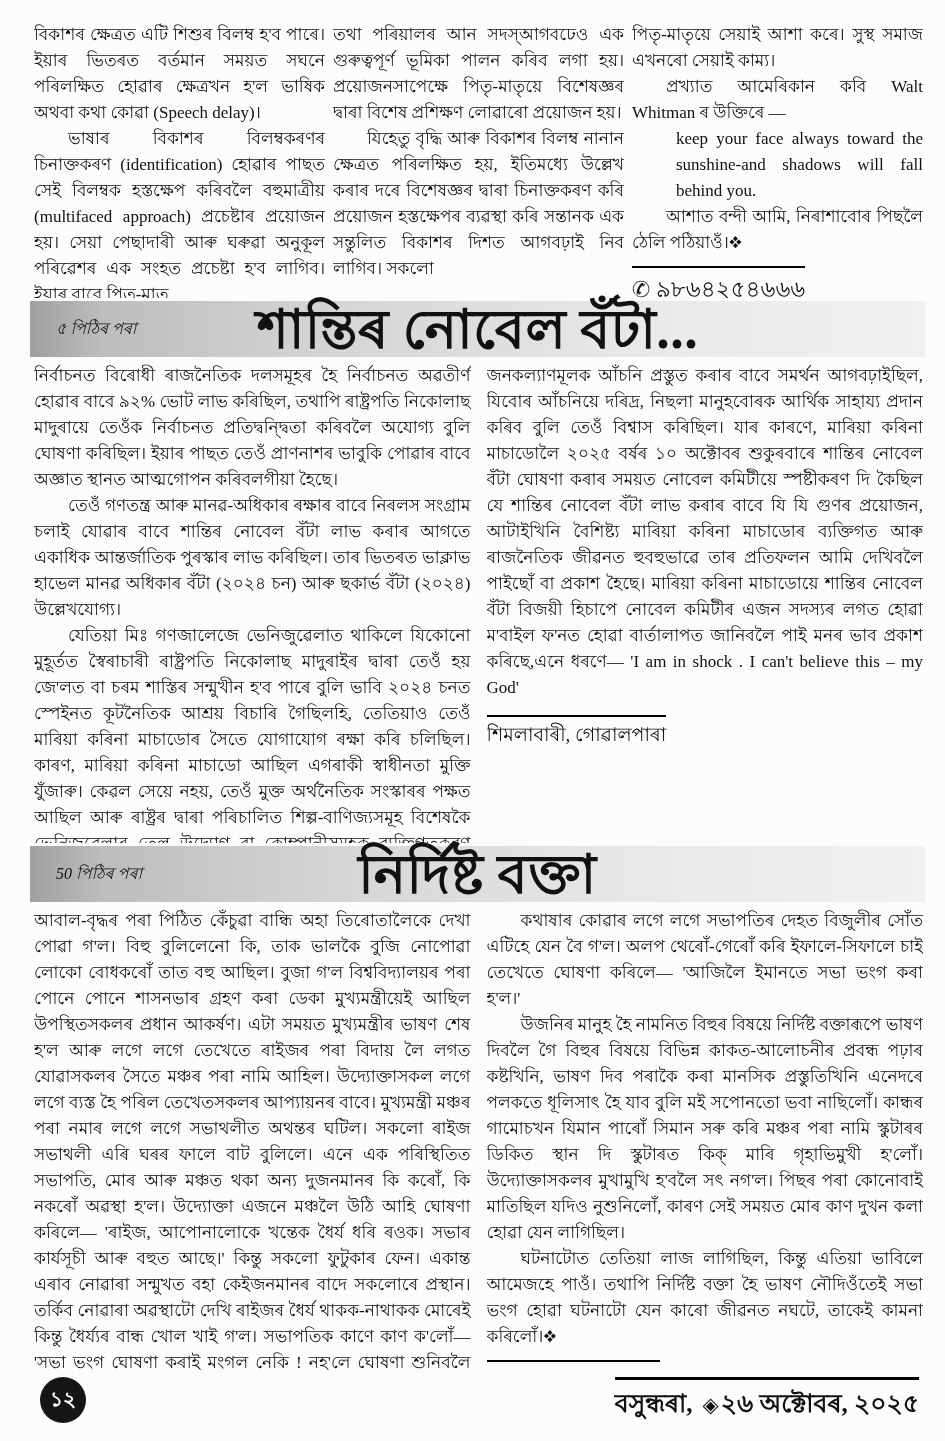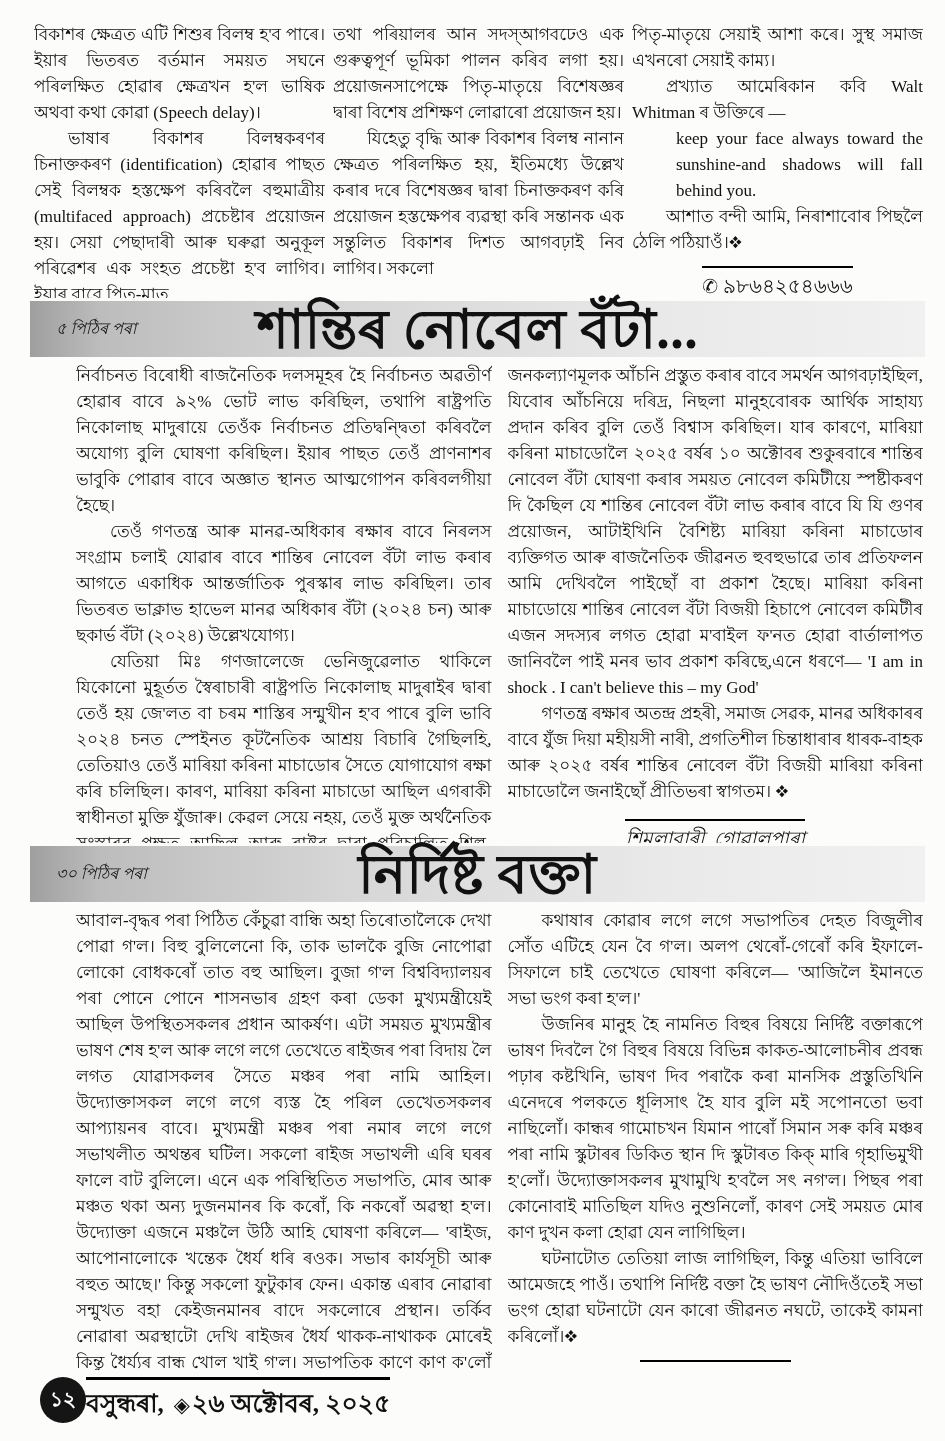--- a/index.html
+++ b/index.html
@@ -33,22 +33,22 @@
   }
   .top-strip .col{flex:1 1 0;}
   .en-quote{
     margin:0 0 0 44px !important;
     font-size:18px;line-height:27px;
     text-align:left;
     font-family:"Liberation Serif",serif;
   }
   .phone-line{
     margin-top:10px;
-    text-align:center;
-    font-size:20px;
+    text-align:left;
+    font-size:23px;
   }
   .phone-rule{
     display:inline-block;
     border-top:2.5px solid #000;
     padding-top:3px;
     white-space:nowrap;
   }
   
   .head-bar{
     flex:0 0 auto;
@@ -68,42 +68,40 @@
   .headline{
     font-weight:bold;
     font-size:54px;
     line-height:1;
     letter-spacing:.5px;
   }
   
   .article{
     display:flex;gap:16px;
     flex:0 0 auto;
-    margin-left:42px;
   }
   .article .col{flex:1 1 0;}
   .article-1{height:480px;}
   .article-2{height:462px;}
   .signature{
     margin-top:14px;
-    text-align:center;
-    font-style:italic;
+    text-align:left;
     font-size:19px;
   }
   .sig-rule{
     display:inline-block;
     border-top:2.5px solid #000;
     padding-top:3px;
     white-space:nowrap;
   }
   
   .footer{
     margin-top:auto;
     flex:0 0 auto;
-    display:flex;align-items:flex-start;
+    display:flex;align-items:flex-start;justify-content:space-between;
     padding:6px 4px 0 6px;
   }
   .page-circle{
     width:46px;height:46px;border-radius:50%;
     background:#151515;color:#fff;
     display:flex;align-items:center;justify-content:center;
     font-size:20px;font-weight:bold;
   }
   .masthead{
     border-top:3.5px solid #000;
@@ -148,30 +146,29 @@
   </div>
 
   <div class="article article-1">
     <div class="col">
       <p>নিৰ্বাচনত বিৰোধী ৰাজনৈতিক দলসমূহৰ হৈ নিৰ্বাচনত অৱতীৰ্ণ হোৱাৰ বাবে ৯২% ভোট লাভ কৰিছিল, তথাপি ৰাষ্ট্ৰপতি নিকোলাছ মাদুৰায়ে তেওঁক নিৰ্বাচনত প্ৰতিদ্বন্দ্বিতা কৰিবলৈ অযোগ্য বুলি ঘোষণা কৰিছিল। ইয়াৰ পাছত তেওঁ প্ৰাণনাশৰ ভাবুকি পোৱাৰ বাবে অজ্ঞাত স্থানত আত্মগোপন কৰিবলগীয়া হৈছে।</p>
       <p class="indent">তেওঁ গণতন্ত্ৰ আৰু মানৱ-অধিকাৰ ৰক্ষাৰ বাবে নিৰলস সংগ্ৰাম চলাই যোৱাৰ বাবে শান্তিৰ নোবেল বঁটা লাভ কৰাৰ আগতে একাধিক আন্তৰ্জাতিক পুৰস্কাৰ লাভ কৰিছিল। তাৰ ভিতৰত ভাক্লাভ হাভেল মানৱ অধিকাৰ বঁটা (২০২৪ চন) আৰু ছকাৰ্ভ বঁটা (২০২৪) উল্লেখযোগ্য।</p>
       <p class="indent">যেতিয়া মিঃ গণজালেজে ভেনিজুৱেলাত থাকিলে যিকোনো মুহূৰ্তত স্বৈৰাচাৰী ৰাষ্ট্ৰপতি নিকোলাছ মাদুৰাইৰ দ্বাৰা তেওঁ হয় জে'লত বা চৰম শাস্তিৰ সন্মুখীন হ'ব পাৰে বুলি ভাবি ২০২৪ চনত স্পেইনত কূটনৈতিক আশ্ৰয় বিচাৰি গৈছিলহি, তেতিয়াও তেওঁ মাৰিয়া কৰিনা মাচাডোৰ সৈতে যোগাযোগ ৰক্ষা কৰি চলিছিল। কাৰণ, মাৰিয়া কৰিনা মাচাডো আছিল এগৰাকী স্বাধীনতা মুক্তি যুঁজাৰু। কেৱল সেয়ে নহয়, তেওঁ মুক্ত অৰ্থনৈতিক সংস্কাৰৰ পক্ষত আছিল আৰু ৰাষ্ট্ৰৰ দ্বাৰা পৰিচালিত শিল্প-বাণিজ্যসমূহ বিশেষকৈ ভেনিজুৱেলাৰ তেল উদ্যোগ বা কোম্পানীসমূহক ব্যক্তিগতকৰণ কৰাৰ বাবে প্ৰচাৰ চলাইছিল। তেওঁ সদায়</p>
     </div>
     <div class="col">
       <p>জনকল্যাণমূলক আঁচনি প্ৰস্তুত কৰাৰ বাবে সমৰ্থন আগবঢ়াইছিল, যিবোৰ আঁচনিয়ে দৰিদ্ৰ, নিছলা মানুহবোৰক আৰ্থিক সাহায্য প্ৰদান কৰিব বুলি তেওঁ বিশ্বাস কৰিছিল। যাৰ কাৰণে, মাৰিয়া কৰিনা মাচাডোলৈ ২০২৫ বৰ্ষৰ ১০ অক্টোবৰ শুকুৰবাৰে শান্তিৰ নোবেল বঁটা ঘোষণা কৰাৰ সময়ত নোবেল কমিটীয়ে স্পষ্টীকৰণ দি কৈছিল যে  শান্তিৰ নোবেল বঁটা লাভ কৰাৰ বাবে যি যি গুণৰ প্ৰয়োজন, আটাইখিনি বৈশিষ্ট্য মাৰিয়া কৰিনা মাচাডোৰ ব্যক্তিগত আৰু ৰাজনৈতিক জীৱনত হুবহুভাৱে তাৰ প্ৰতিফলন আমি দেখিবলৈ পাইছোঁ বা প্ৰকাশ হৈছে। মাৰিয়া কৰিনা মাচাডোয়ে শান্তিৰ নোবেল বঁটা বিজয়ী হিচাপে নোবেল কমিটীৰ এজন সদস্যৰ লগত হোৱা ম'বাইল ফ'নত হোৱা বাৰ্তালাপত জানিবলৈ পাই মনৰ ভাব প্ৰকাশ কৰিছে,এনে ধৰণে— 'I am in shock . I can't believe this – my God'</p>
-      <p class="indent">গণতন্ত্ৰ ৰক্ষাৰ অতন্দ্ৰ প্ৰহৰী, সমাজ সেৱক, মানৱ অধিকাৰৰ বাবে যুঁজ দিয়া মহীয়সী নাৰী, প্ৰগতিশীল চিন্তাধাৰাৰ ধাৰক-বাহক আৰু ২০২৫ বৰ্ষৰ শান্তিৰ নোবেল বঁটা বিজয়ী মাৰিয়া কৰিনা মাচাডোলৈ জনাইছোঁ প্ৰীতিভৰা স্বাগতম। ❖</p>
       <div class="signature">
         <span class="sig-rule">শিমলাবাৰী, গোৱালপাৰা</span><br>
         
       </div>
     </div>
   </div>
 
   <div class="head-bar">
-    <span class="kicker">৩০ পিঠিৰ পৰা</span>
+    <span class="kicker">50 পিঠিৰ পৰা</span>
     <span class="headline">নিৰ্দিষ্ট বক্তা</span>
   </div>
 
   <div class="article article-2">
     <div class="col">
       <p>আবাল-বৃদ্ধৰ পৰা পিঠিত কেঁচুৱা বান্ধি অহা তিৰোতালৈকে দেখা পোৱা গ'ল। বিহু বুলিলেনো কি, তাক ভালকৈ বুজি নোপোৱা লোকো বোধকৰোঁ তাত বহু আছিল। বুজা গ'ল বিশ্ববিদ্যালয়ৰ পৰা পোনে পোনে শাসনভাৰ গ্ৰহণ কৰা ডেকা মুখ্যমন্ত্ৰীয়েই আছিল উপস্থিতসকলৰ প্ৰধান আকৰ্ষণ। এটা সময়ত মুখ্যমন্ত্ৰীৰ ভাষণ শেষ হ'ল আৰু লগে লগে তেখেতে ৰাইজৰ পৰা বিদায় লৈ লগত যোৱাসকলৰ সৈতে মঞ্চৰ পৰা নামি আহিল। উদ্যোক্তাসকল লগে লগে ব্যস্ত হৈ পৰিল তেখেতসকলৰ আপ্যায়নৰ বাবে। মুখ্যমন্ত্ৰী মঞ্চৰ পৰা নমাৰ লগে লগে সভাথলীত অথন্তৰ ঘটিল। সকলো ৰাইজ সভাথলী এৰি ঘৰৰ ফালে বাট বুলিলে। এনে এক পৰিস্থিতিত সভাপতি, মোৰ আৰু মঞ্চত থকা অন্য দুজনমানৰ কি কৰোঁ, কি নকৰোঁ অৱস্থা হ'ল। উদ্যোক্তা এজনে মঞ্চলৈ উঠি আহি ঘোষণা কৰিলে— 'ৰাইজ, আপোনালোকে খন্তেক ধৈৰ্য ধৰি ৰওক। সভাৰ কাৰ্যসূচী আৰু বহুত আছে।' কিন্তু সকলো ফুটুকাৰ ফেন। একান্ত এৰাব নোৱাৰা সন্মুখত বহা কেইজনমানৰ বাদে সকলোৰে প্ৰস্থান। তৰ্কিব নোৱাৰা অৱস্থাটো দেখি ৰাইজৰ ধৈৰ্য থাকক-নাথাকক মোৰেই কিন্তু ধৈৰ্য্যৰ বান্ধ খোল খাই গ'ল। সভাপতিক কাণে কাণ ক'লোঁ— 'সভা ভংগ ঘোষণা কৰাই মংগল নেকি ! নহ'লে ঘোষণা শুনিবলৈ উদং সভাথলীখনহে থাকিব।'</p>
     </div>
     <div class="col">
       <p class="indent">কথাষাৰ কোৱাৰ লগে লগে সভাপতিৰ দেহত বিজুলীৰ সোঁত এটিহে যেন বৈ গ'ল। অলপ থেৰোঁ-গেৰোঁ কৰি ইফালে-সিফালে চাই তেখেতে ঘোষণা কৰিলে— 'আজিলৈ ইমানতে সভা ভংগ কৰা হ'ল।'</p>
       <p class="indent">উজনিৰ মানুহ হৈ নামনিত বিহুৰ বিষয়ে নিৰ্দিষ্ট বক্তাৰূপে ভাষণ দিবলৈ গৈ বিহুৰ বিষয়ে বিভিন্ন কাকত-আলোচনীৰ প্ৰবন্ধ পঢ়াৰ কষ্টখিনি, ভাষণ দিব পৰাকৈ কৰা মানসিক প্ৰস্তুতিখিনি এনেদৰে পলকতে ধূলিসাৎ হৈ যাব বুলি মই সপোনতো ভবা নাছিলোঁ। কান্ধৰ গামোচখন যিমান পাৰোঁ সিমান সৰু কৰি মঞ্চৰ পৰা নামি স্কুটাৰৰ ডিকিত স্থান দি স্কুটাৰত কিক্ মাৰি গৃহাভিমুখী হ'লোঁ। উদ্যোক্তাসকলৰ মুখামুখি হ'বলৈ সৎ নগ'ল। পিছৰ পৰা কোনোবাই মাতিছিল যদিও নুশুনিলোঁ, কাৰণ সেই সময়ত মোৰ কাণ দুখন কলা হোৱা যেন লাগিছিল।</p>

